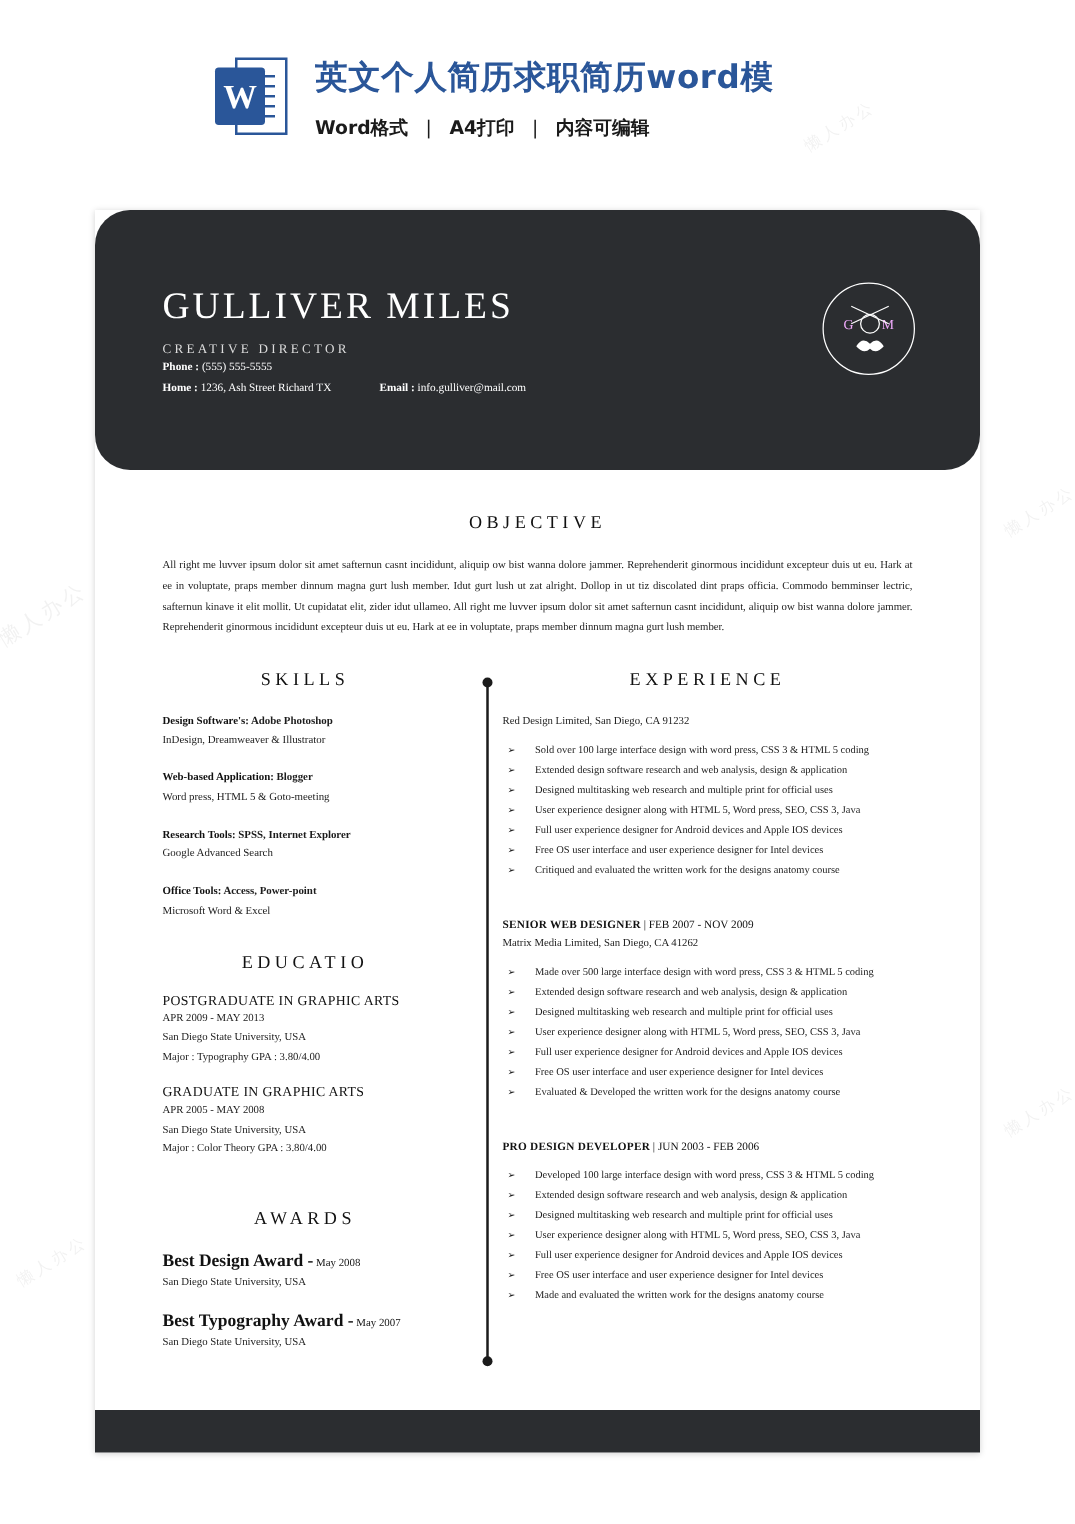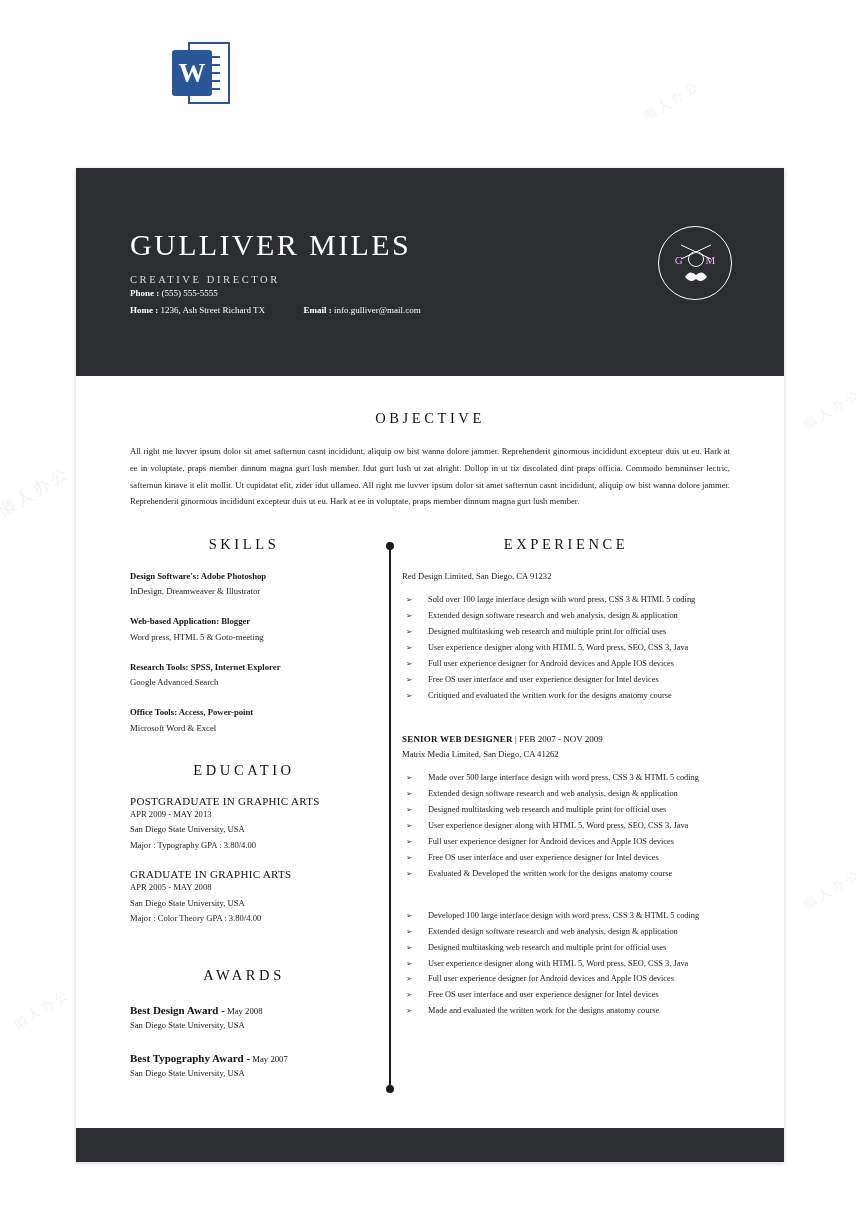--- a/index.html
+++ b/index.html
@@ -77,20 +77,21 @@
     left: 76px; top: 168px;
     width: 708px; height: 994px;
     background: #ffffff;
     box-shadow: 0 1px 5px rgba(0,0,0,0.18);
   }
   .band-top {
     background: #2b2d30;
     height: 208px;
     padding: 60px 0 0 54px;
     position: relative;
+    border-radius: 28px;
   }
   .name {
     color: #ffffff;
     font-size: 30px;
     letter-spacing: 2.4px;
     font-family: "Liberation Serif", serif;
     margin: 0;
   }
   .role {
     color: #dcdcdc;
@@ -176,21 +177,21 @@
   .timeline .dot.top { top: 0; }
   .timeline .dot.bot { bottom: 0; }
 
   .blk { margin-bottom: 15px; }
   .blk .h { font-size: 8.7px; font-weight: bold; color: #111; line-height: 1.75; }
   .blk .t { font-size: 8.7px; color: #1c1c1c; line-height: 1.75; }
 
   .edu-title { font-size: 11px; font-weight: normal; letter-spacing: 0.3px; color:#111; }
   .edu-line { font-size: 8.6px; color: #1c1c1c; line-height: 1.8; }
 
-  .award-name { font-size: 11px; font-weight: bold; color: #111; }
+  .award-name { font-size: 14px; font-weight: bold; color: #111; }
   .award-date { font-size: 8.7px; font-weight: normal; color: #111; }
   .award-sub { font-size: 8.6px; color: #1c1c1c; line-height: 1.8; }
 
   .job { margin-bottom: 26px; }
   .job-title { font-size: 9px; color: #111; line-height: 1.6; }
   .job-title b { font-weight: bold; letter-spacing: 0.2px; }
   .job-company { font-size: 8.6px; color: #1c1c1c; line-height: 1.8; }
   ul.duties { list-style: none; margin: 10px 0 0 0; padding: 0; }
   ul.duties li {
     font-size: 8.4px;
@@ -235,20 +236,26 @@
 <div class="promo">
   <div class="word-logo">
     <div class="page">
       <div class="line" style="top:12px;"></div>
       <div class="line" style="top:20px;"></div>
       <div class="line" style="top:28px;"></div>
       <div class="line" style="top:36px;"></div>
       <div class="line" style="top:44px;"></div>
     </div>
     <div class="badge">W</div>
+  </div>
+  <div class="promo-text">
+    <div class="promo-title">英文个人简历求职简历word模</div>
+    <div class="promo-sub">
+      <span>Word格式</span><span class="sep">|</span><span>A4打印</span><span class="sep">|</span><span>内容可编辑</span>
+    </div>
   </div>
 </div>
 
 <div class="wm" style="left:-6px; top:480px;">懒人办公</div>
 <div class="wm small" style="left:10px; top:1000px;">懒人办公</div>
 <div class="wm small" style="left:640px; top:92px;">懒人办公</div>
 <div class="wm small" style="left:800px; top:400px;">懒人办公</div>
 <div class="wm small" style="left:800px; top:880px;">懒人办公</div>
 
 <div class="sheet">
@@ -367,20 +374,21 @@
             <li>Extended design software research and web analysis, design &amp; application</li>
             <li>Designed multitasking web research and multiple print for official uses</li>
             <li>User experience designer along with HTML 5, Word press, SEO, CSS 3, Java</li>
             <li>Full user experience designer for Android devices and Apple IOS devices</li>
             <li>Free OS user interface and user experience designer for Intel devices</li>
             <li>Evaluated &amp; Developed the written work for the designs anatomy course</li>
           </ul>
         </div>
 
         <div class="job">
+          <div class="job-title"><b>PRO DESIGN DEVELOPER</b><span> | JUN 2003 - FEB 2006</span></div>
           <ul class="duties">
             <li>Developed 100 large interface design with word press, CSS 3 &amp; HTML 5 coding</li>
             <li>Extended design software research and web analysis, design &amp; application</li>
             <li>Designed multitasking web research and multiple print for official uses</li>
             <li>User experience designer along with HTML 5, Word press, SEO, CSS 3, Java</li>
             <li>Full user experience designer for Android devices and Apple IOS devices</li>
             <li>Free OS user interface and user experience designer for Intel devices</li>
             <li>Made and evaluated the written work for the designs anatomy course</li>
           </ul>
         </div>

